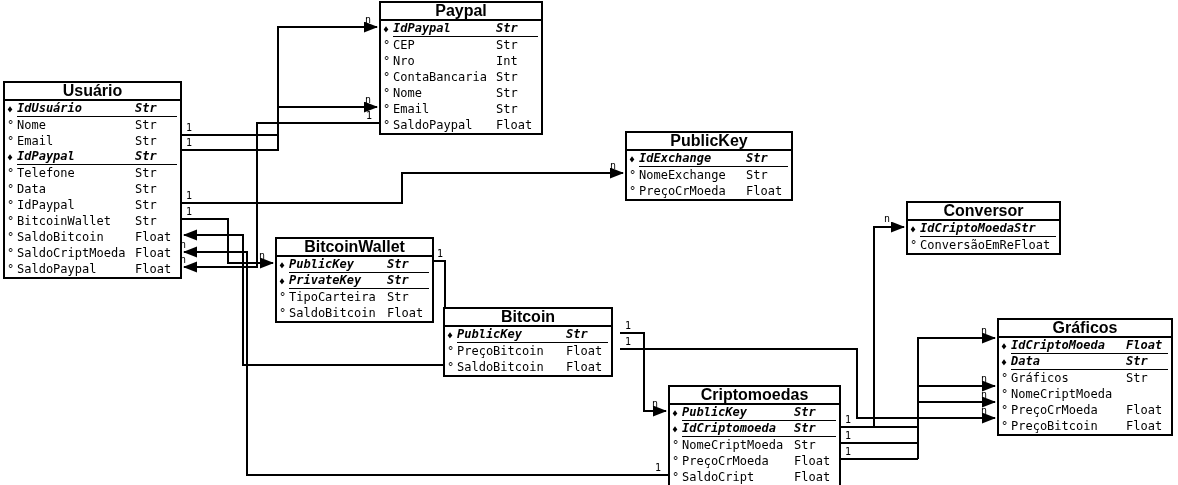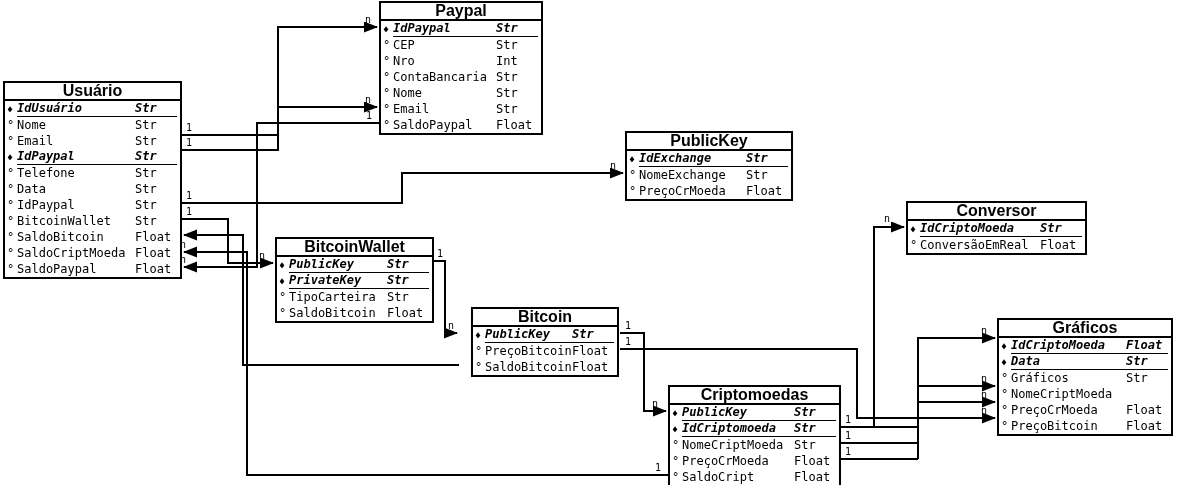--- a/index.html
+++ b/index.html
@@ -107,27 +107,27 @@
         <div class="attr"><span class="pre">°</span><span class="uwrap"><span class="aname">NomeExchange</span><span class="atype">Str</span></span></div>
         <div class="attr"><span class="pre">°</span><span class="uwrap"><span class="aname">PreçoCrMoeda</span><span class="atype">Float</span></span></div>
       </div>
       <div class="entity" style="left: 275px; top: 237px; width: 159px;">
         <div class="etitle">BitcoinWallet</div>
         <div class="attr key"><span class="pre">♦</span><span class="uwrap"><span class="aname">PublicKey</span><span class="atype">Str</span></span></div>
         <div class="attr key"><span class="pre">♦</span><span class="uwrap"><span class="aname">PrivateKey</span><span class="atype">Str</span></span></div>
         <div class="attr"><span class="pre">°</span><span class="uwrap"><span class="aname">TipoCarteira</span><span class="atype">Str</span></span></div>
         <div class="attr"><span class="pre">°</span><span class="uwrap"><span class="aname">SaldoBitcoin</span><span class="atype">Float</span></span></div>
       </div>
-      <div class="entity" style="left: 471px; top: 307px; width: 148px;">
+      <div class="entity" style="left: 443px; top: 307px; width: 170px;">
         <div class="etitle">Bitcoin</div>
         <div class="attr key"><span class="pre">♦</span><span class="uwrap"><span class="aname">PublicKey</span><span class="atype">Str</span></span></div>
         <div class="attr"><span class="pre">°</span><span class="uwrap"><span class="aname">PreçoBitcoin</span><span class="atype">Float</span></span></div>
         <div class="attr"><span class="pre">°</span><span class="uwrap"><span class="aname">SaldoBitcoin</span><span class="atype">Float</span></span></div>
       </div>
-      <div class="entity" style="left: 906px; top: 201px; width: 181px;">
+      <div class="entity" style="left: 906px; top: 201px; width: 155px;">
         <div class="etitle">Conversor</div>
         <div class="attr key"><span class="pre">♦</span><span class="uwrap"><span class="aname">IdCriptoMoeda</span><span class="atype">Str</span></span></div>
         <div class="attr"><span class="pre">°</span><span class="uwrap"><span class="aname">ConversãoEmReal</span><span class="atype">Float</span></span></div>
       </div>
       <div class="entity" style="left: 668px; top: 385px; width: 173px;">
         <div class="etitle">Criptomoedas</div>
         <div class="attr key"><span class="pre">♦</span><span class="uwrap"><span class="aname">PublicKey</span><span class="atype">Str</span></span></div>
         <div class="attr key"><span class="pre">♦</span><span class="uwrap"><span class="aname">IdCriptomoeda</span><span class="atype">Str</span></span></div>
         <div class="attr"><span class="pre">°</span><span class="uwrap"><span class="aname">NomeCriptMoeda</span><span class="atype">Str</span></span></div>
         <div class="attr"><span class="pre">°</span><span class="uwrap"><span class="aname">PreçoCrMoeda</span><span class="atype">Float</span></span></div>

